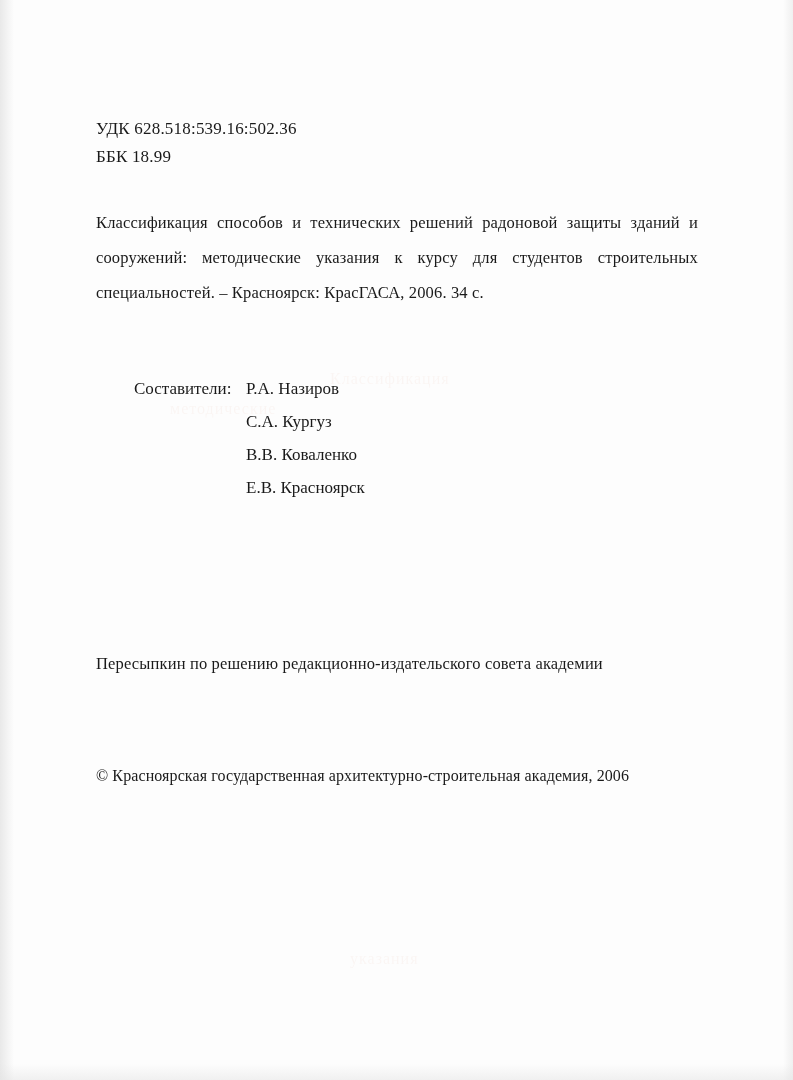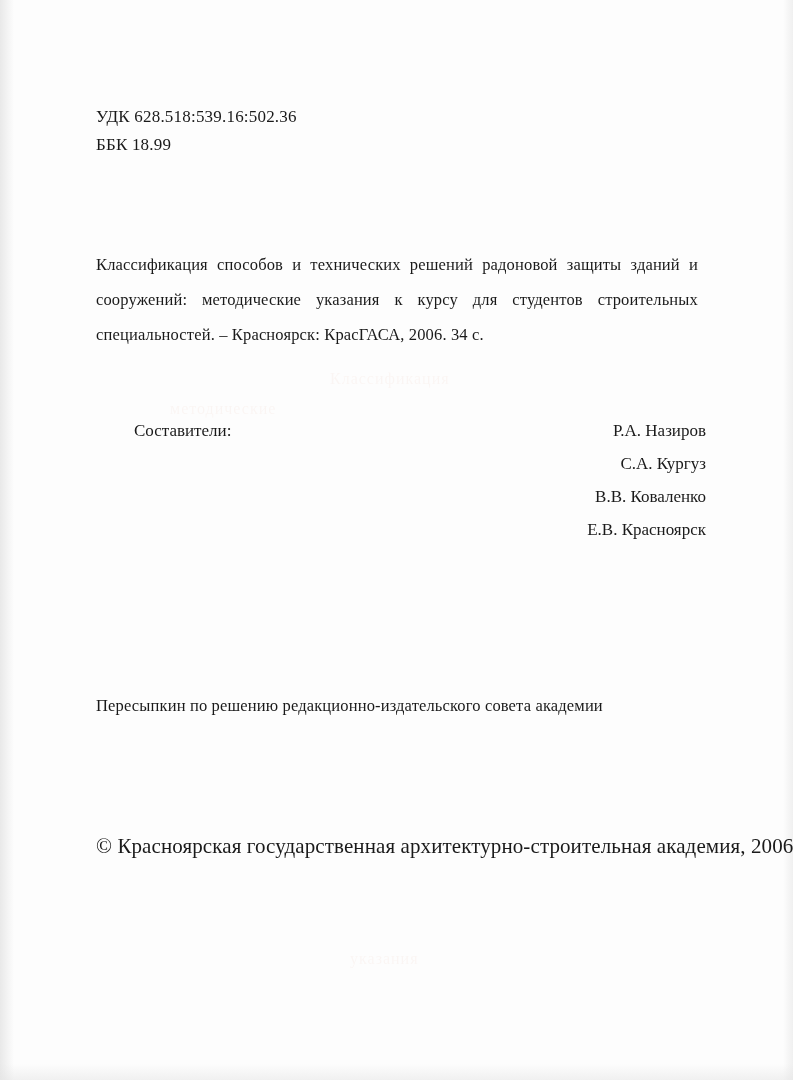--- a/index.html
+++ b/index.html
@@ -37,65 +37,64 @@
     position: absolute;
     left: 0; bottom: 0;
     width: 100%; height: 16px;
     background: linear-gradient(to top, #e3e3e3, rgba(255,255,255,0));
     opacity: 0.5;
     pointer-events: none;
   }
   .content {
     position: absolute;
     left: 96px;
-    top: 4px;
+    top: 16px;
     width: 610px;
   }
   .codes {
     margin-top: 99px;
     font-size: 17px;
     line-height: 28px;
     letter-spacing: 0.2px;
   }
   .codes div {
     white-space: nowrap;
   }
   .title-block {
-    margin-top: 88px;
+    margin-top: 34px;
     font-size: 16.5px;
     line-height: 35px;
     text-align: justify;
     width: 602px;
     letter-spacing: 0.15px;
   }
   .compilers {
     margin-top: 62px;
     margin-left: 38px;
     font-size: 17px;
     line-height: 33px;
   }
   .compilers .row {
     display: flex;
-    justify-content: space-between;
   }
   .compilers .label {
     width: 112px;
     flex: 0 0 112px;
   }
   .compilers .name {
     white-space: nowrap;
   }
   .notice {
     margin-top: 150px;
     font-size: 16.5px;
     letter-spacing: 0.15px;
   }
   .copyright {
-    margin-top: 118px;
-    font-size: 21px;
+    margin-top: 93px;
+    font-size: 16px;
     letter-spacing: 0.1px;
     white-space: nowrap;
   }
   
   .ghost {
     position: absolute;
     color: #c2410c;
     opacity: 0.035;
     font-size: 16px;
     letter-spacing: 1px;

